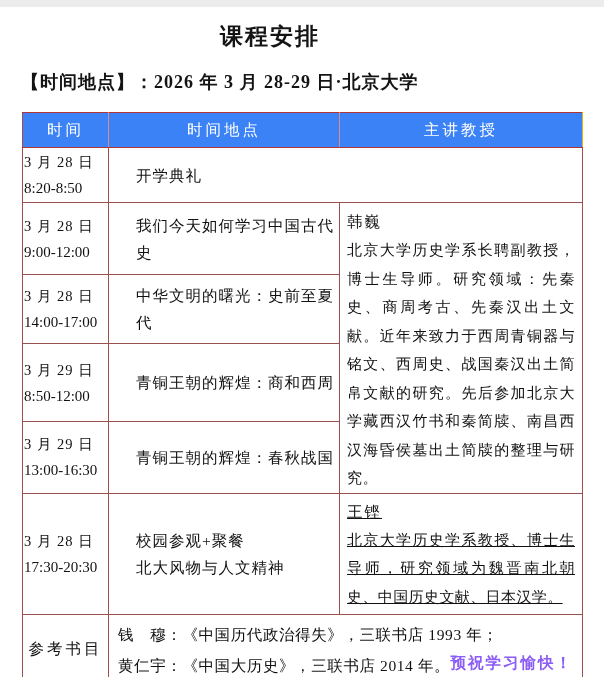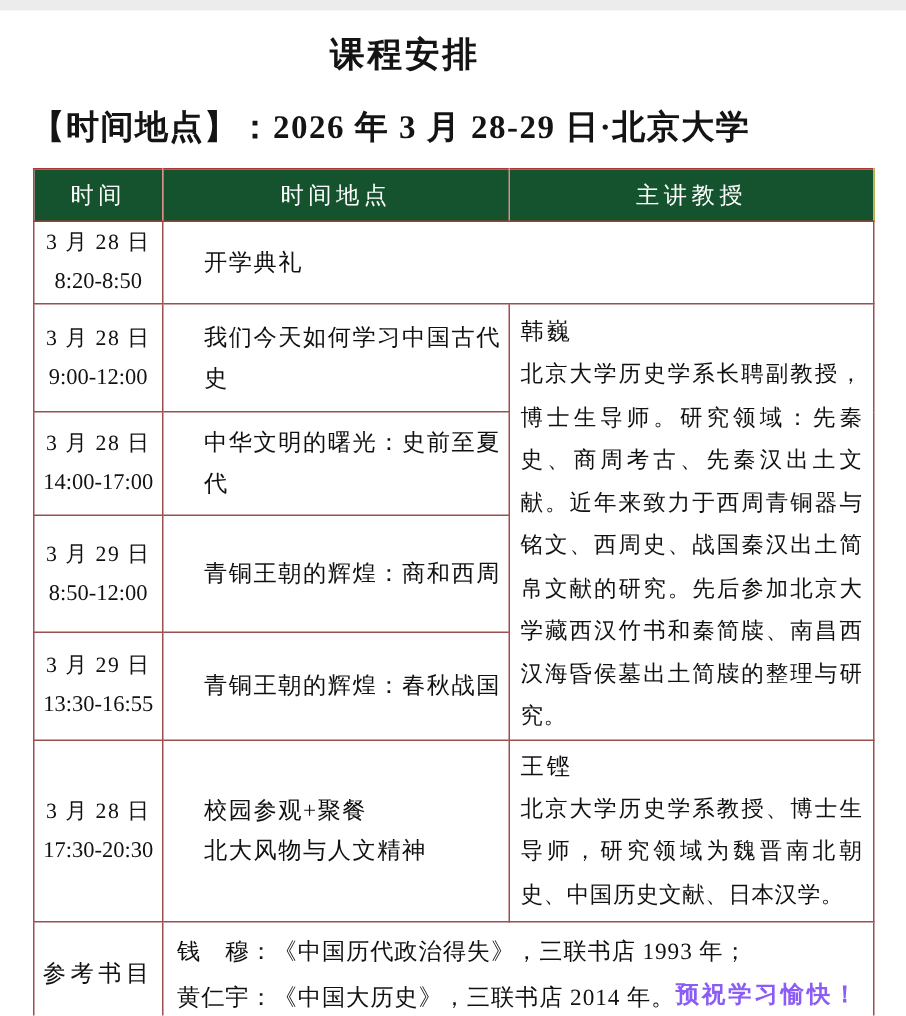--- a/index.html
+++ b/index.html
@@ -7,39 +7,39 @@
     width:604px;height:677px;position:relative;background:#ffffff;
     font-family:"Liberation Serif", serif;color:#111;overflow:hidden;
   }
   .top-strip{position:absolute;top:0;left:0;width:604px;height:7px;background:#ececec;}
   .doc-title{
     position:absolute;top:21px;left:0;width:540px;text-align:center;
     font-family:"DejaVu Sans", sans-serif;font-weight:bold;font-size:23px;
     letter-spacing:2px;color:#141414;
   }
   .info-line{
-    position:absolute;top:70px;left:21px;font-size:22px;font-weight:600;
+    position:absolute;top:70px;left:21px;font-size:18px;font-weight:600;
     letter-spacing:1px;color:#141414;white-space:nowrap;
   }
   table.sched{
     position:absolute;left:22px;top:112px;width:560px;
     border-collapse:collapse;table-layout:fixed;
   }
   table.sched td{border:1px solid #9b5050;vertical-align:middle;}
   table.sched th{
-    background:#14532d;color:#ffffff;font-weight:normal;font-size:15.5px;
+    background:#3b82f6;color:#ffffff;font-weight:normal;font-size:15.5px;
     letter-spacing:3px;border:1px solid #b23535;border-left:1px solid #d98a8a;
     border-right:1px solid #d98a8a;
   }
   table.sched th:first-child{border-left:1px solid #9b5050;}
   table.sched th:last-child{border-right:1px solid #eab308;}
   .col-time{width:86px;}
   .col-course{width:231px;}
   .col-prof{width:243px;}
-  .cell-when{text-align:center;line-height:26px;}
+  .cell-when{text-align:left;line-height:26px;}
   .d-date{font-size:14.5px;letter-spacing:1px;display:block;}
   .d-time{font-size:15px;display:block;}
   .cell-course{padding-left:27px;font-size:15.5px;letter-spacing:1px;line-height:27px;}
   .cell-prof{vertical-align:top;padding:5px 7px 0 7px;}
   .prof-name{text-align:left;font-size:15.5px;letter-spacing:2px;line-height:28px;}
   .prof-bio{
     margin:0;font-size:15px;line-height:28.5px;text-align:justify;
     text-justify:inter-ideograph;letter-spacing:0.4px;
   }
   .cell-ref{padding-left:9px;font-size:15.5px;line-height:31px;letter-spacing:0.6px;}
@@ -104,35 +104,35 @@
     <td class="cell-when">
       <span class="d-date">3 月 29 日</span>
       <span class="d-time">8:50-12:00</span>
     </td>
     <td class="cell-course">青铜王朝的辉煌：商和西周</td>
   </tr>
 
   <tr style="height:62px;">
     <td class="cell-when">
       <span class="d-date">3 月 29 日</span>
-      <span class="d-time">13:30-16:55</span>
+      <span class="d-time">13:00-16:30</span>
     </td>
     <td class="cell-course">青铜王朝的辉煌：春秋战国</td>
   </tr>
 
   <tr style="height:121px;">
     <td class="cell-when">
       <span class="d-date">3 月 28 日</span>
       <span class="d-time">17:30-20:30</span>
     </td>
     <td class="cell-course">
       <span>校园参观+聚餐</span><br>
       <span>北大风物与人文精神</span>
     </td>
-    <td class="cell-prof" style="padding-top:2px;">
+    <td class="cell-prof" style="padding-top:2px;text-decoration:underline;">
       <div class="prof-name">王铿</div>
       <p class="prof-bio">北京大学历史学系教授、博士生导师，研究领域为魏晋南北朝史、中国历史文献、日本汉学。</p>
     </td>
   </tr>
 
   <tr style="height:71px;">
     <td class="ref-label">参考书目</td>
     <td class="cell-ref" colspan="2">
       <span>钱　穆：《中国历代政治得失》，三联书店 1993 年；</span><br>
       <span>黄仁宇：《中国大历史》，三联书店 2014 年。</span>

